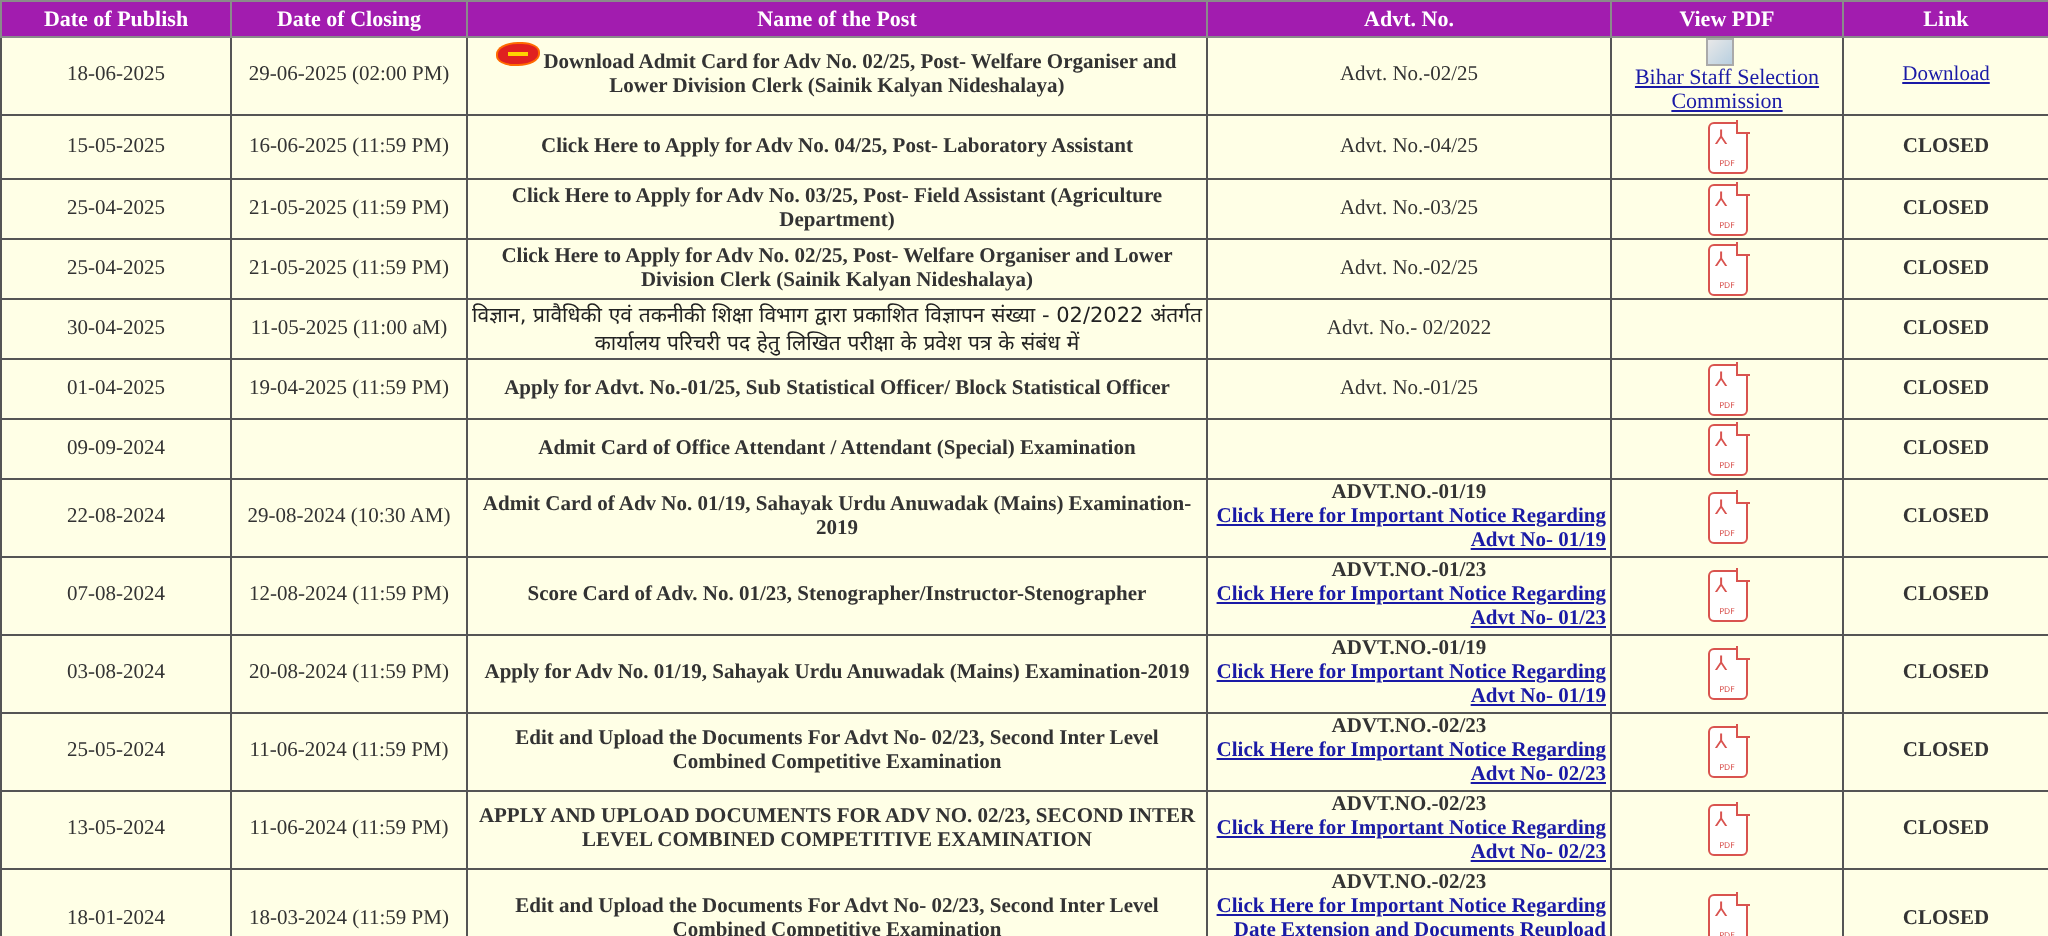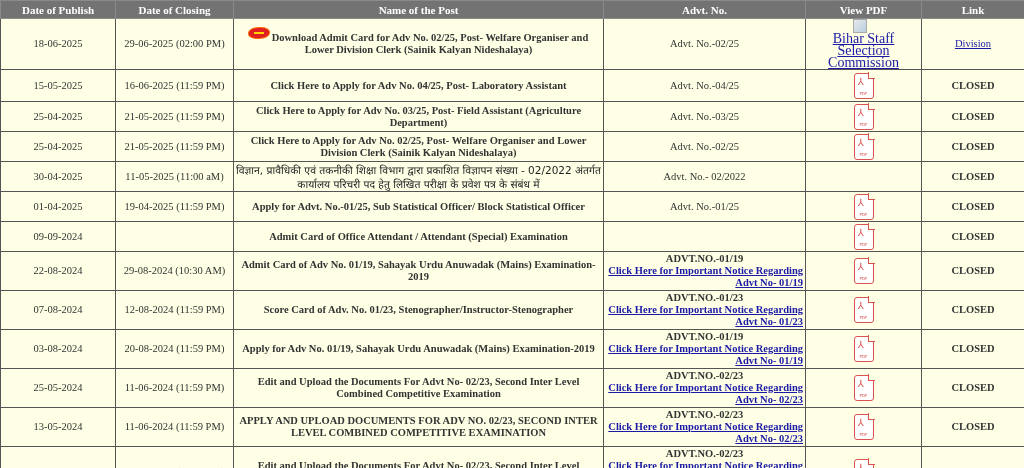--- a/index.html
+++ b/index.html
@@ -4,21 +4,21 @@
 <style>
   html, body { margin: 0; padding: 0; background: #ffffe6; }
   body { width: 1024px; height: 468px; overflow: hidden; font-family: "Liberation Serif", serif; }
   table.notices {
     border-collapse: collapse;
     width: 1024px;
     table-layout: fixed;
     background: #ffffe6;
   }
   table.notices th {
-    background: #737373;
+    background: #a21caf;
     color: #ffffff;
     font-size: 11px;
     font-weight: bold;
     height: 17px;
     padding: 0;
     border: 1px solid #8a8a8a;
     text-align: center;
   }
   table.notices td {
     border: 1px solid #555555;
@@ -85,21 +85,21 @@
   }
   .new-badge::after {
     content: "";
     position: absolute; left: 5px; top: 4px; width: 10px; height: 2px; background: #ffd200;
   }
   .broken-img {
     display: inline-block; width: 12px; height: 12px;
     border: 1px solid #aaa; background: linear-gradient(135deg,#e8e8e8,#b8cfe0);
     vertical-align: top; margin-right: 8px;
   }
-  .bssc-link { display:inline-block; vertical-align: top; color:#1a1aa6; font-size:14px; line-height:12px;}
+  .bssc-link { display:inline-block; vertical-align: top; color:#1a1aa6; font-size:11px; line-height:12px;}
   .advt-text { display:block;font-weight:bold; }
 </style>
 </head>
 <body>
 
 <table class="notices">
   <colgroup>
     <col style="width:115px">
     <col style="width:118px">
     <col style="width:370px">
@@ -118,21 +118,21 @@
     </tr>
   </thead>
   <tbody>
 
     <tr style="height:33px">
       <td>18-06-2025</td>
       <td>29-06-2025 (02:00 PM)</td>
       <td class="post"><span class="new-badge"></span><span>Download Admit Card for Adv No. 02/25, Post- Welfare Organiser and Lower Division Clerk (Sainik Kalyan Nideshalaya)</span></td>
       <td>Advt. No.-02/25</td>
       <td><span class="broken-img"></span><a href="#" class="bssc-link">Bihar Staff Selection Commission</a></td>
-      <td><a href="#" class="plain-link">Division</a></td>
+      <td><a href="#" class="plain-link">Download</a></td>
     </tr>
 
     <tr style="height:32px">
       <td>15-05-2025</td>
       <td>16-06-2025 (11:59 PM)</td>
       <td class="post">Click Here to Apply for Adv No. 04/25, Post- Laboratory Assistant</td>
       <td>Advt. No.-04/25</td>
       <td><span class="pdf-icon"><span class="glyph">⅄</span><span class="lbl">PDF</span></span></td>
       <td class="status">CLOSED</td>
     </tr>

